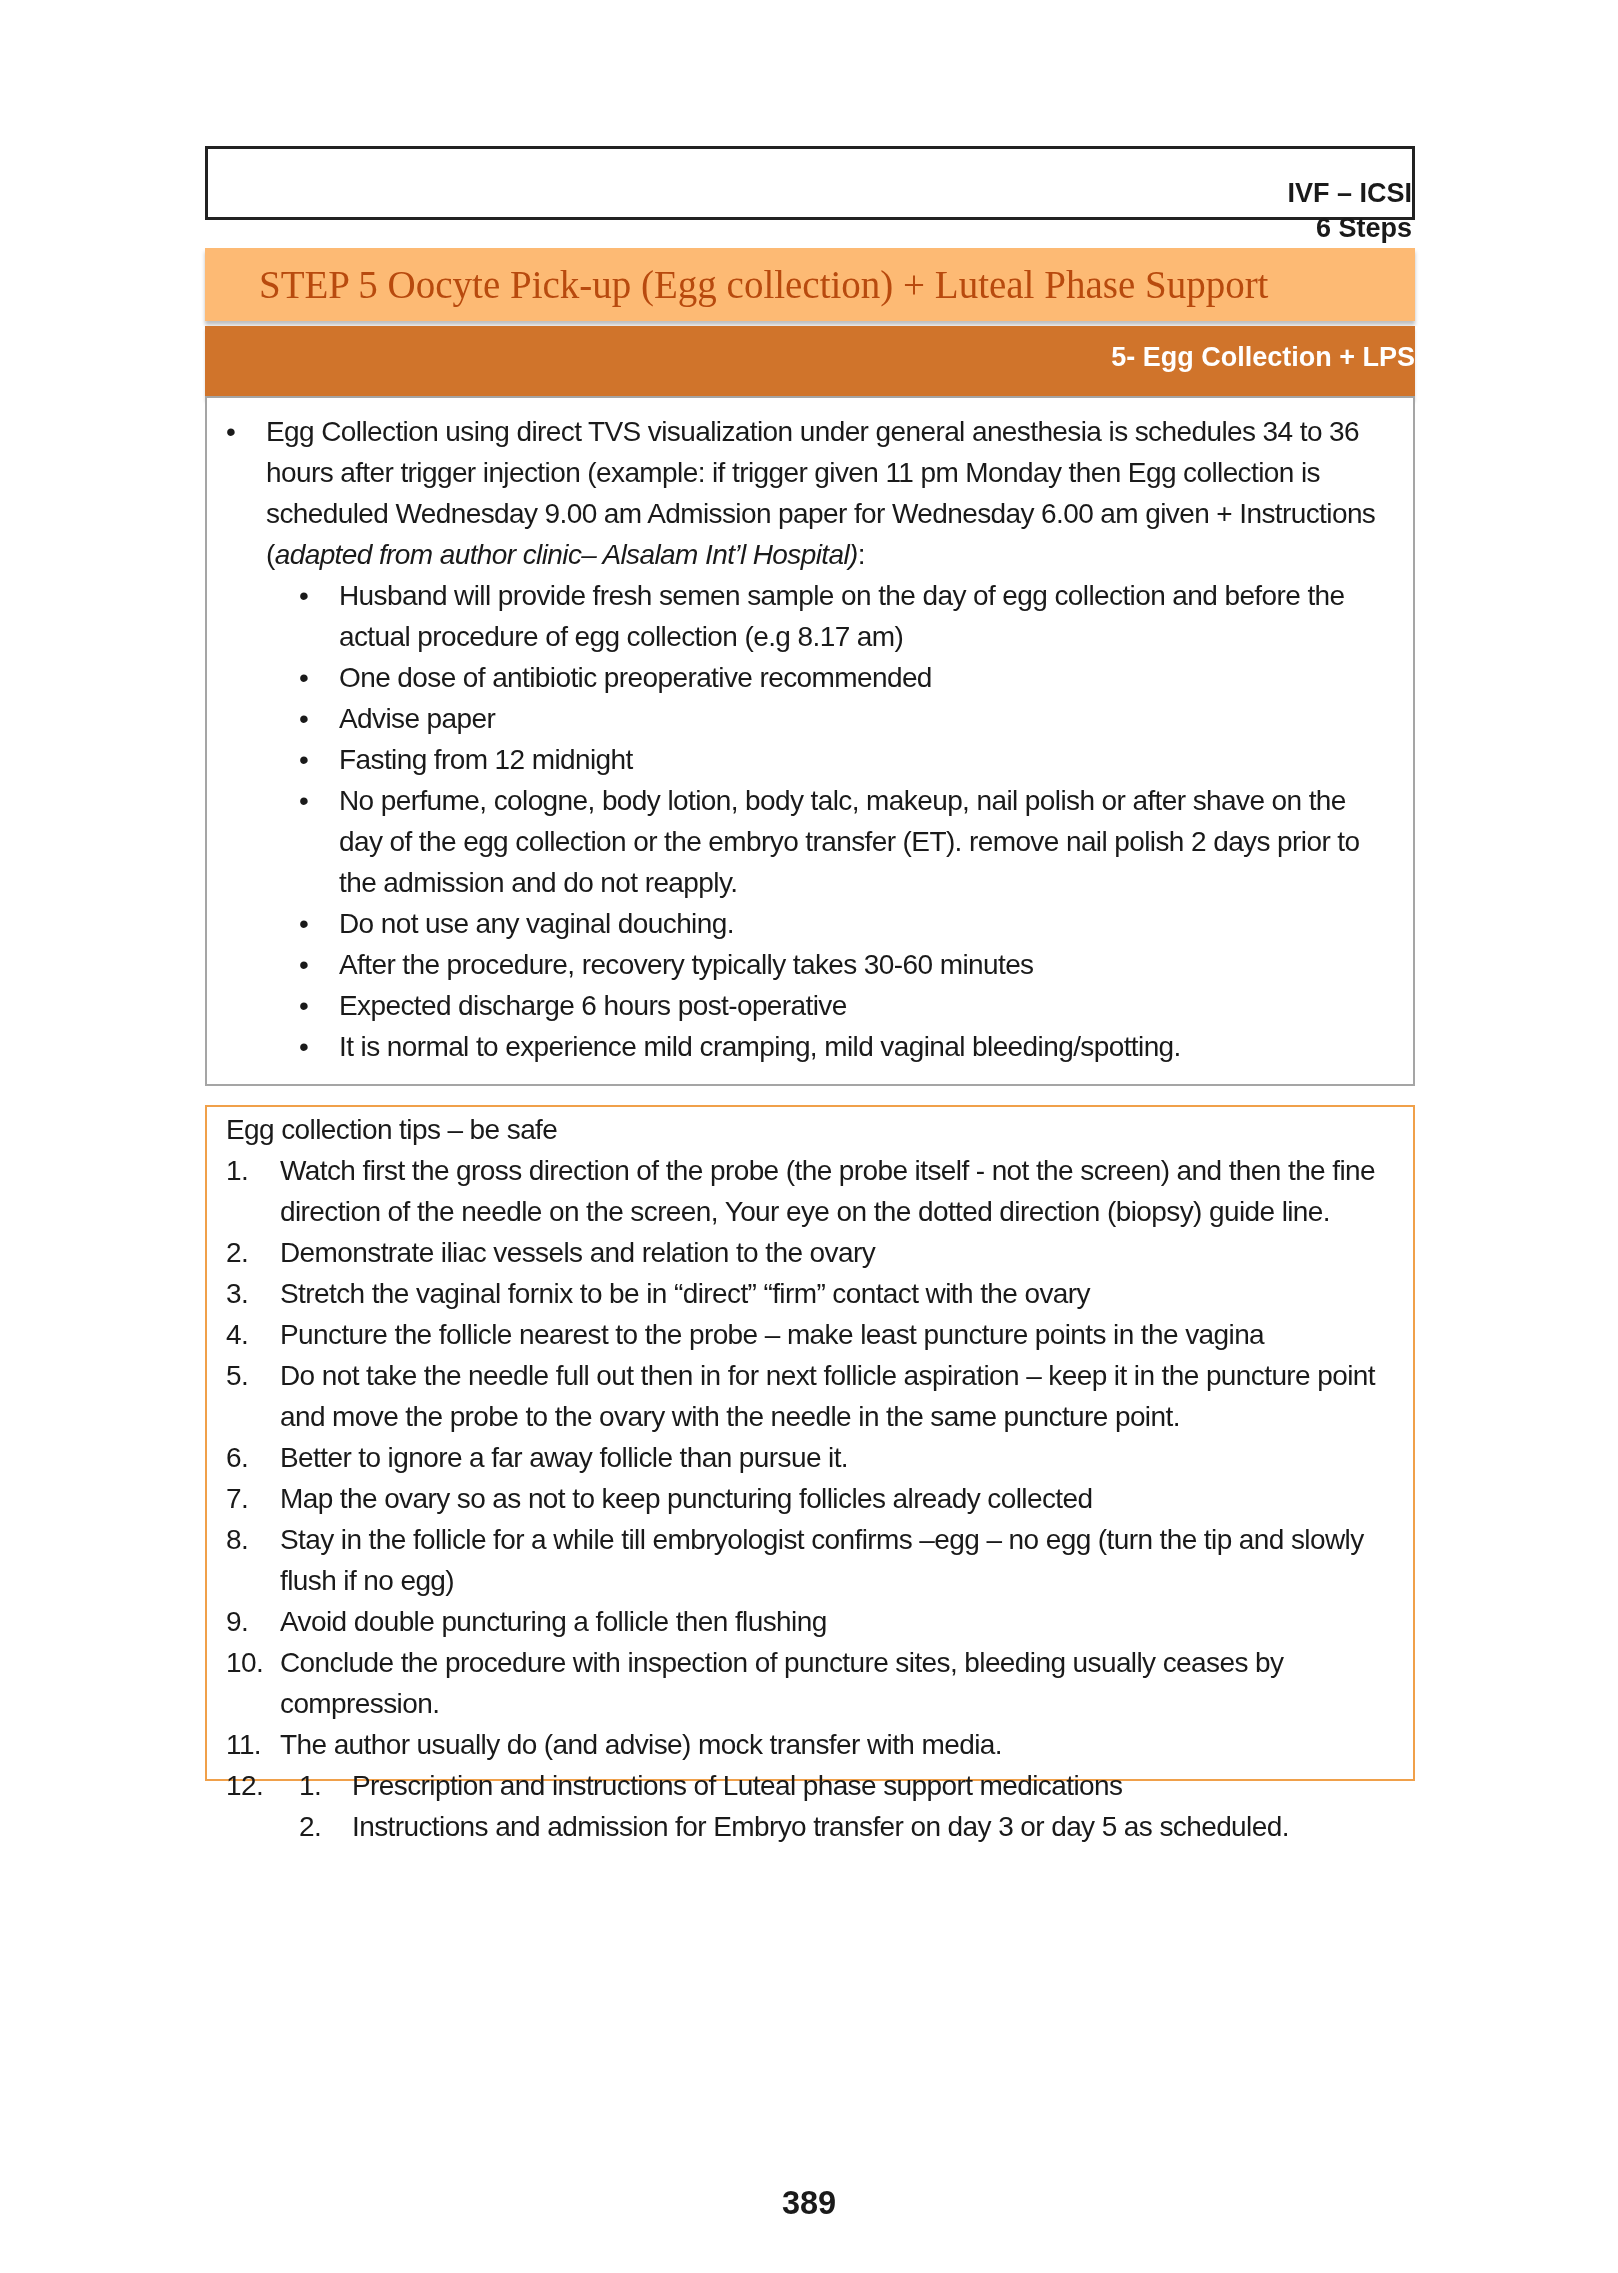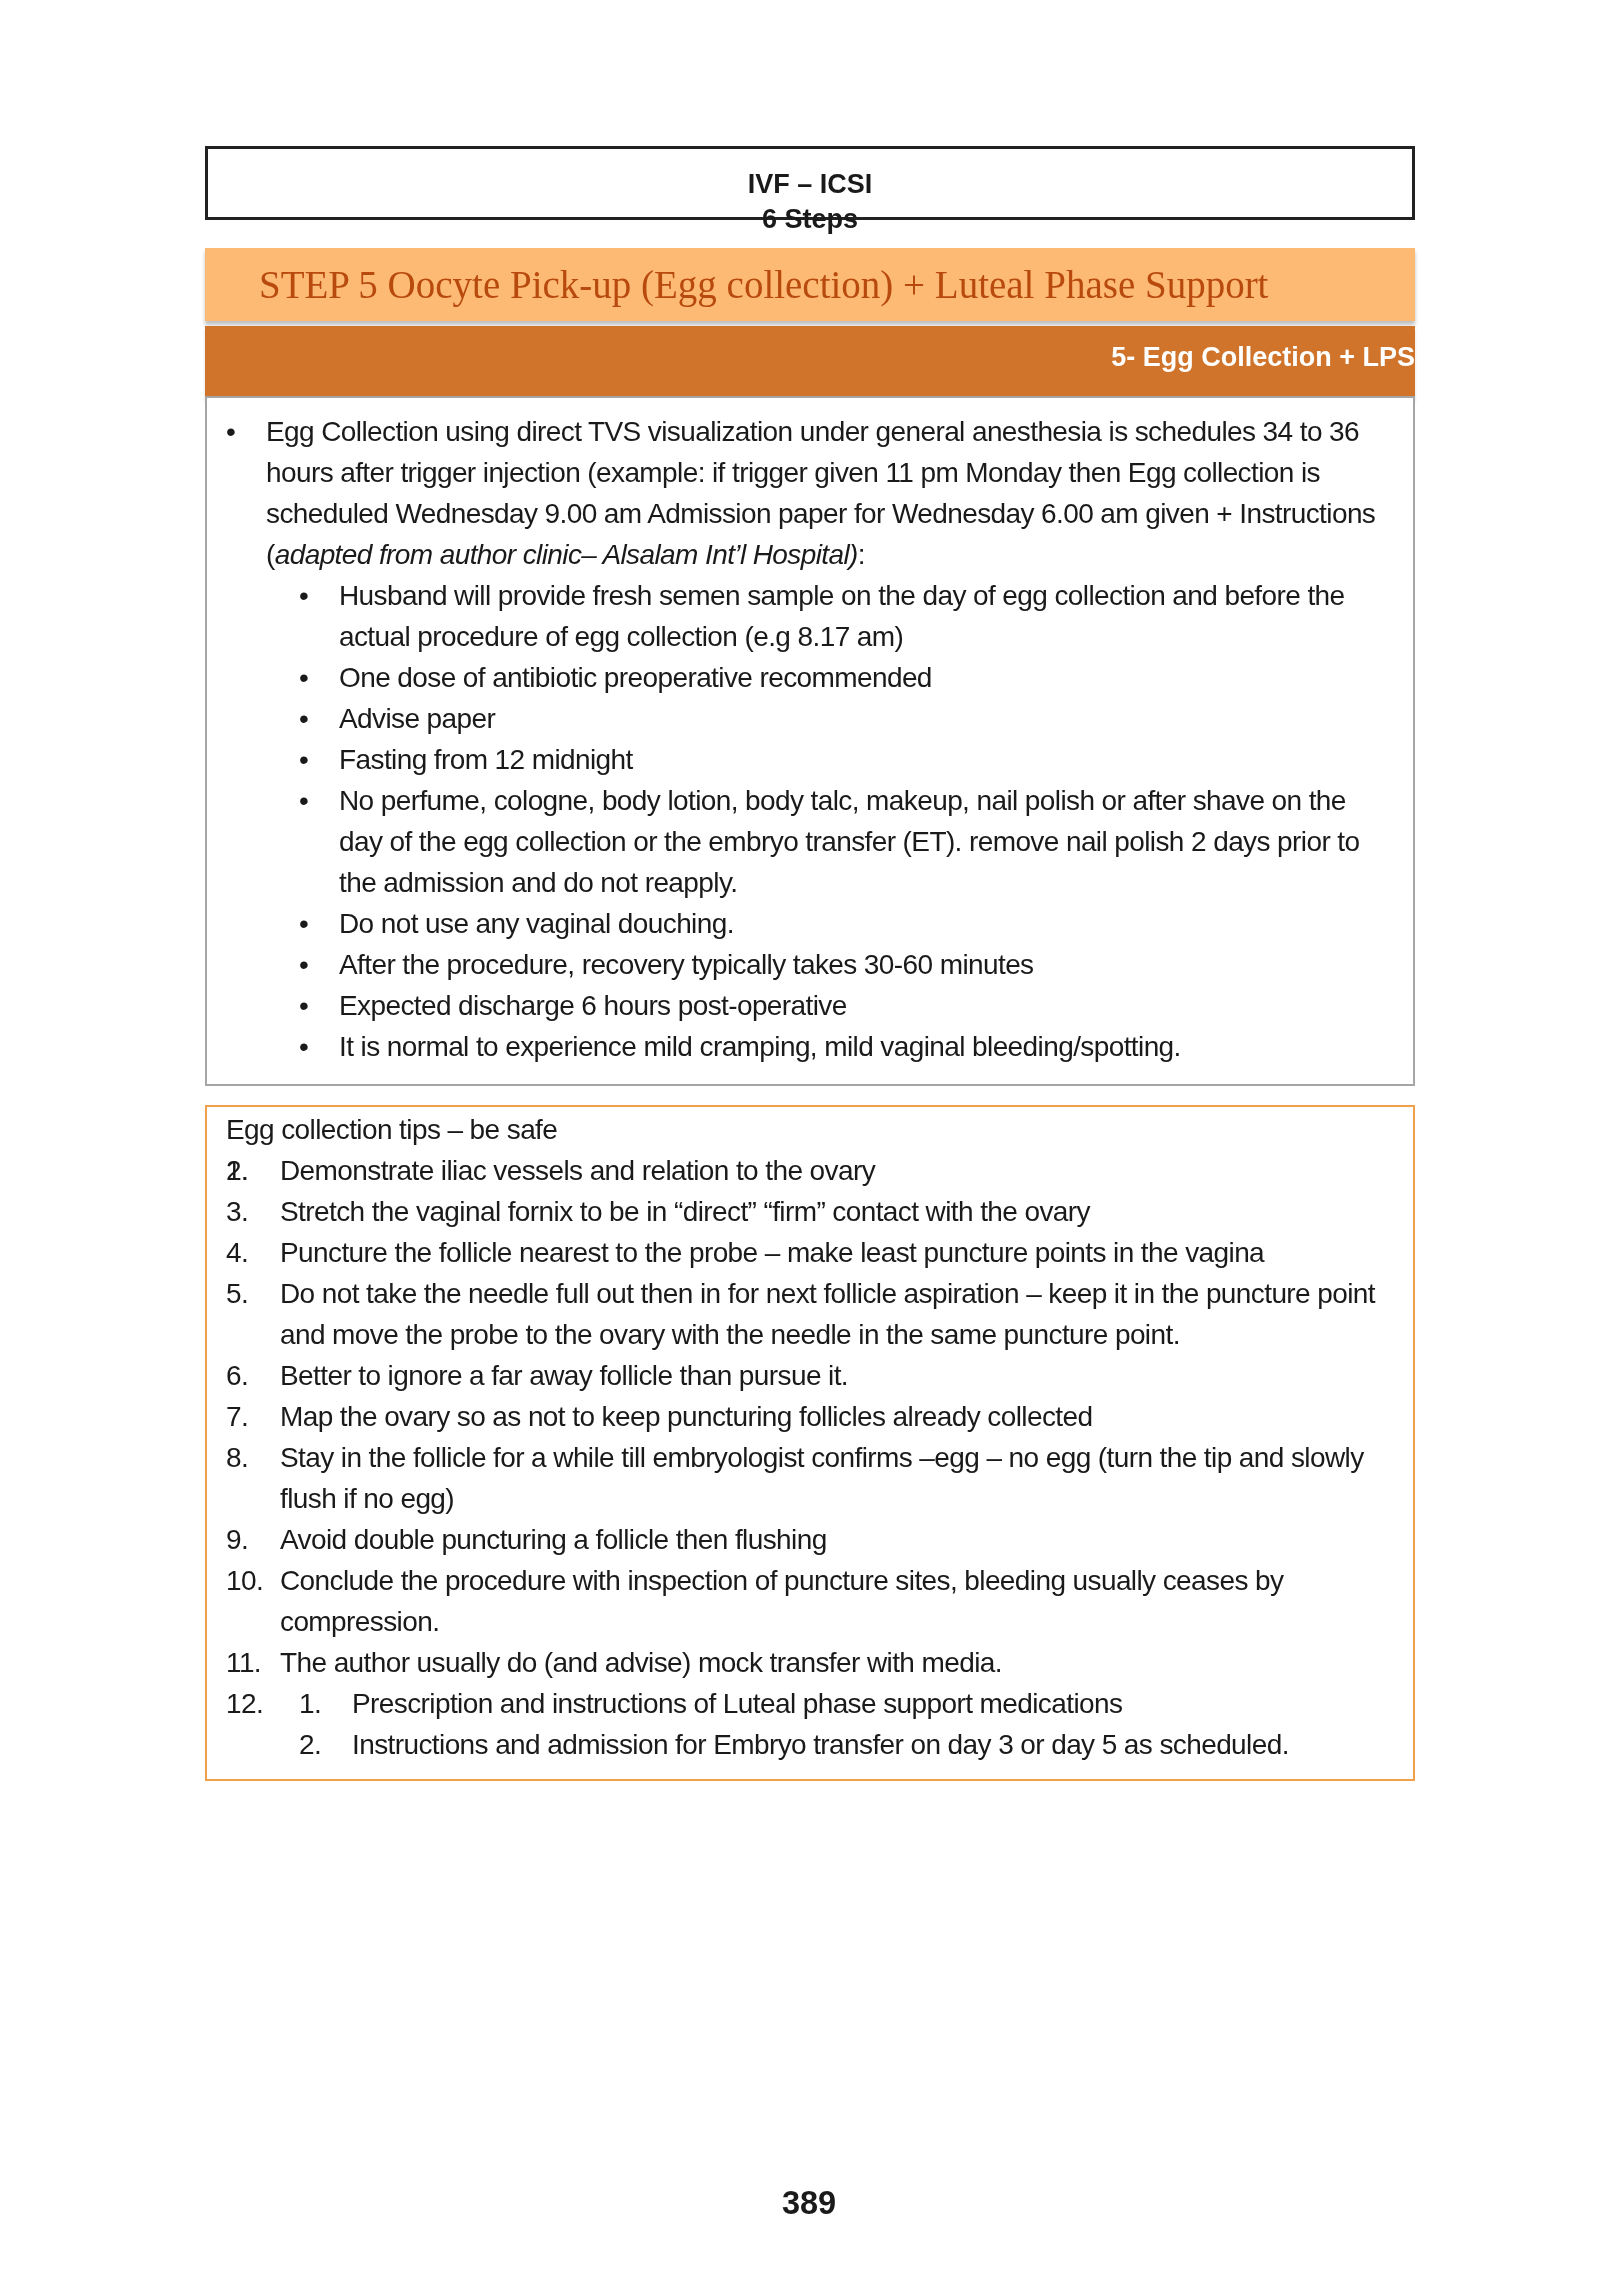--- a/index.html
+++ b/index.html
@@ -1,21 +1,21 @@
 <!DOCTYPE html>
 <html><head>
 <meta charset="utf-8">
 <style>
   html, body { margin: 0; padding: 0; background: #ffffff; }
   body { width: 1618px; height: 2273px; position: relative; overflow: hidden;
          font-family: "Liberation Sans", sans-serif; color: #1a1a1a; }
   .frame { position: absolute; left: 205px; width: 1210px; box-sizing: border-box; }
   #title-box { top: 146px; height: 74px; border: 3.8px solid #222; background: #fff;
-               text-align: center; font-weight: bold; font-size: 27px; line-height: 35px;
-               padding-top: 18px; font-family: "Liberation Sans", sans-serif; }
+               text-align: right; font-weight: bold; font-size: 27px; line-height: 35px;
+               padding-top: 27px; font-family: "Liberation Sans", sans-serif; }
   #step-bar { top: 248px; height: 73px; background: #fdba74; box-shadow: 0 3.8px 3.8px rgba(0,0,0,0.25);
               color: #b84a0e; font-family: "Liberation Serif", serif; font-size: 39px;
               line-height: 73px; padding-left: 54px; white-space: nowrap; }
   #section-bar { top: 326px; height: 74px; background: #d0742b; color: #fff; text-align: right;
                  font-weight: bold; font-size: 27px; line-height: 63px; box-shadow: 0 2.9px 2.9px rgba(0,0,0,0.15); }
   #instructions-box { top: 396px; height: 690px; border: 2.9px solid #a5a5a5; background: #fff;
                       padding: 13.4px 23px 0 19px; font-size: 28px; line-height: 41px; }
   #tips-box { top: 1105px; height: 676px; border: 2.9px solid #f0a04a; background: #fff;
               padding: 1.9px 19px 0 19px; font-size: 28px; line-height: 41px; }
   .bl { position: relative; padding-left: 40px; }
@@ -58,21 +58,21 @@
   <div class="bl2"><span class="mk">•</span><span>Fasting from 12 midnight</span></div>
   <div class="bl2"><span class="mk">•</span><span>No perfume, cologne, body lotion, body talc, makeup, nail polish or after shave on the day of the egg collection or the embryo transfer (ET). remove nail polish 2 days prior to the admission and do not reapply.</span></div>
   <div class="bl2"><span class="mk">•</span><span>Do not use any vaginal douching.</span></div>
   <div class="bl2"><span class="mk">•</span><span>After the procedure, recovery typically takes 30-60 minutes</span></div>
   <div class="bl2"><span class="mk">•</span><span>Expected discharge 6 hours post-operative</span></div>
   <div class="bl2"><span class="mk">•</span><span>It is normal to experience mild cramping, mild vaginal bleeding/spotting.</span></div>
 </div>
 
 <div class="frame narrow" id="tips-box">
   <div>Egg collection tips – be safe</div>
-  <div class="nl"><span class="mk">1.</span></div>
+  <div class="nl"><span class="mk">1.</span><span>Watch first the gross direction of the probe (the probe itself - not the screen) and then the  fine direction of the needle on the screen, Your eye on the dotted direction (biopsy) guide line.</span></div>
   <div class="nl"><span class="mk">2.</span><span>Demonstrate iliac vessels and relation to the ovary</span></div>
   <div class="nl"><span class="mk">3.</span><span>Stretch the vaginal fornix to be in “direct” “firm” contact with the ovary</span></div>
   <div class="nl"><span class="mk">4.</span><span>Puncture the follicle nearest to the probe – make least puncture points in the vagina</span></div>
   <div class="nl"><span class="mk">5.</span><span>Do not take the needle full out then in for next follicle aspiration – keep it in the puncture point and move the probe to the ovary with the needle in the same puncture point.</span></div>
   <div class="nl"><span class="mk">6.</span><span>Better to ignore a far away follicle than pursue it.</span></div>
   <div class="nl"><span class="mk">7.</span><span>Map the ovary so as not to keep puncturing follicles already collected</span></div>
   <div class="nl"><span class="mk">8.</span><span>Stay in the follicle for a while till embryologist confirms –egg – no egg (turn the tip and slowly flush if no egg)</span></div>
   <div class="nl"><span class="mk">9.</span><span>Avoid double puncturing a follicle then flushing</span></div>
   <div class="nl"><span class="mk">10.</span><span>Conclude the procedure with inspection of puncture sites, bleeding usually ceases by compression.</span></div>
   <div class="nl"><span class="mk">11.</span><span>The author usually do (and advise) mock transfer with media.</span></div>

